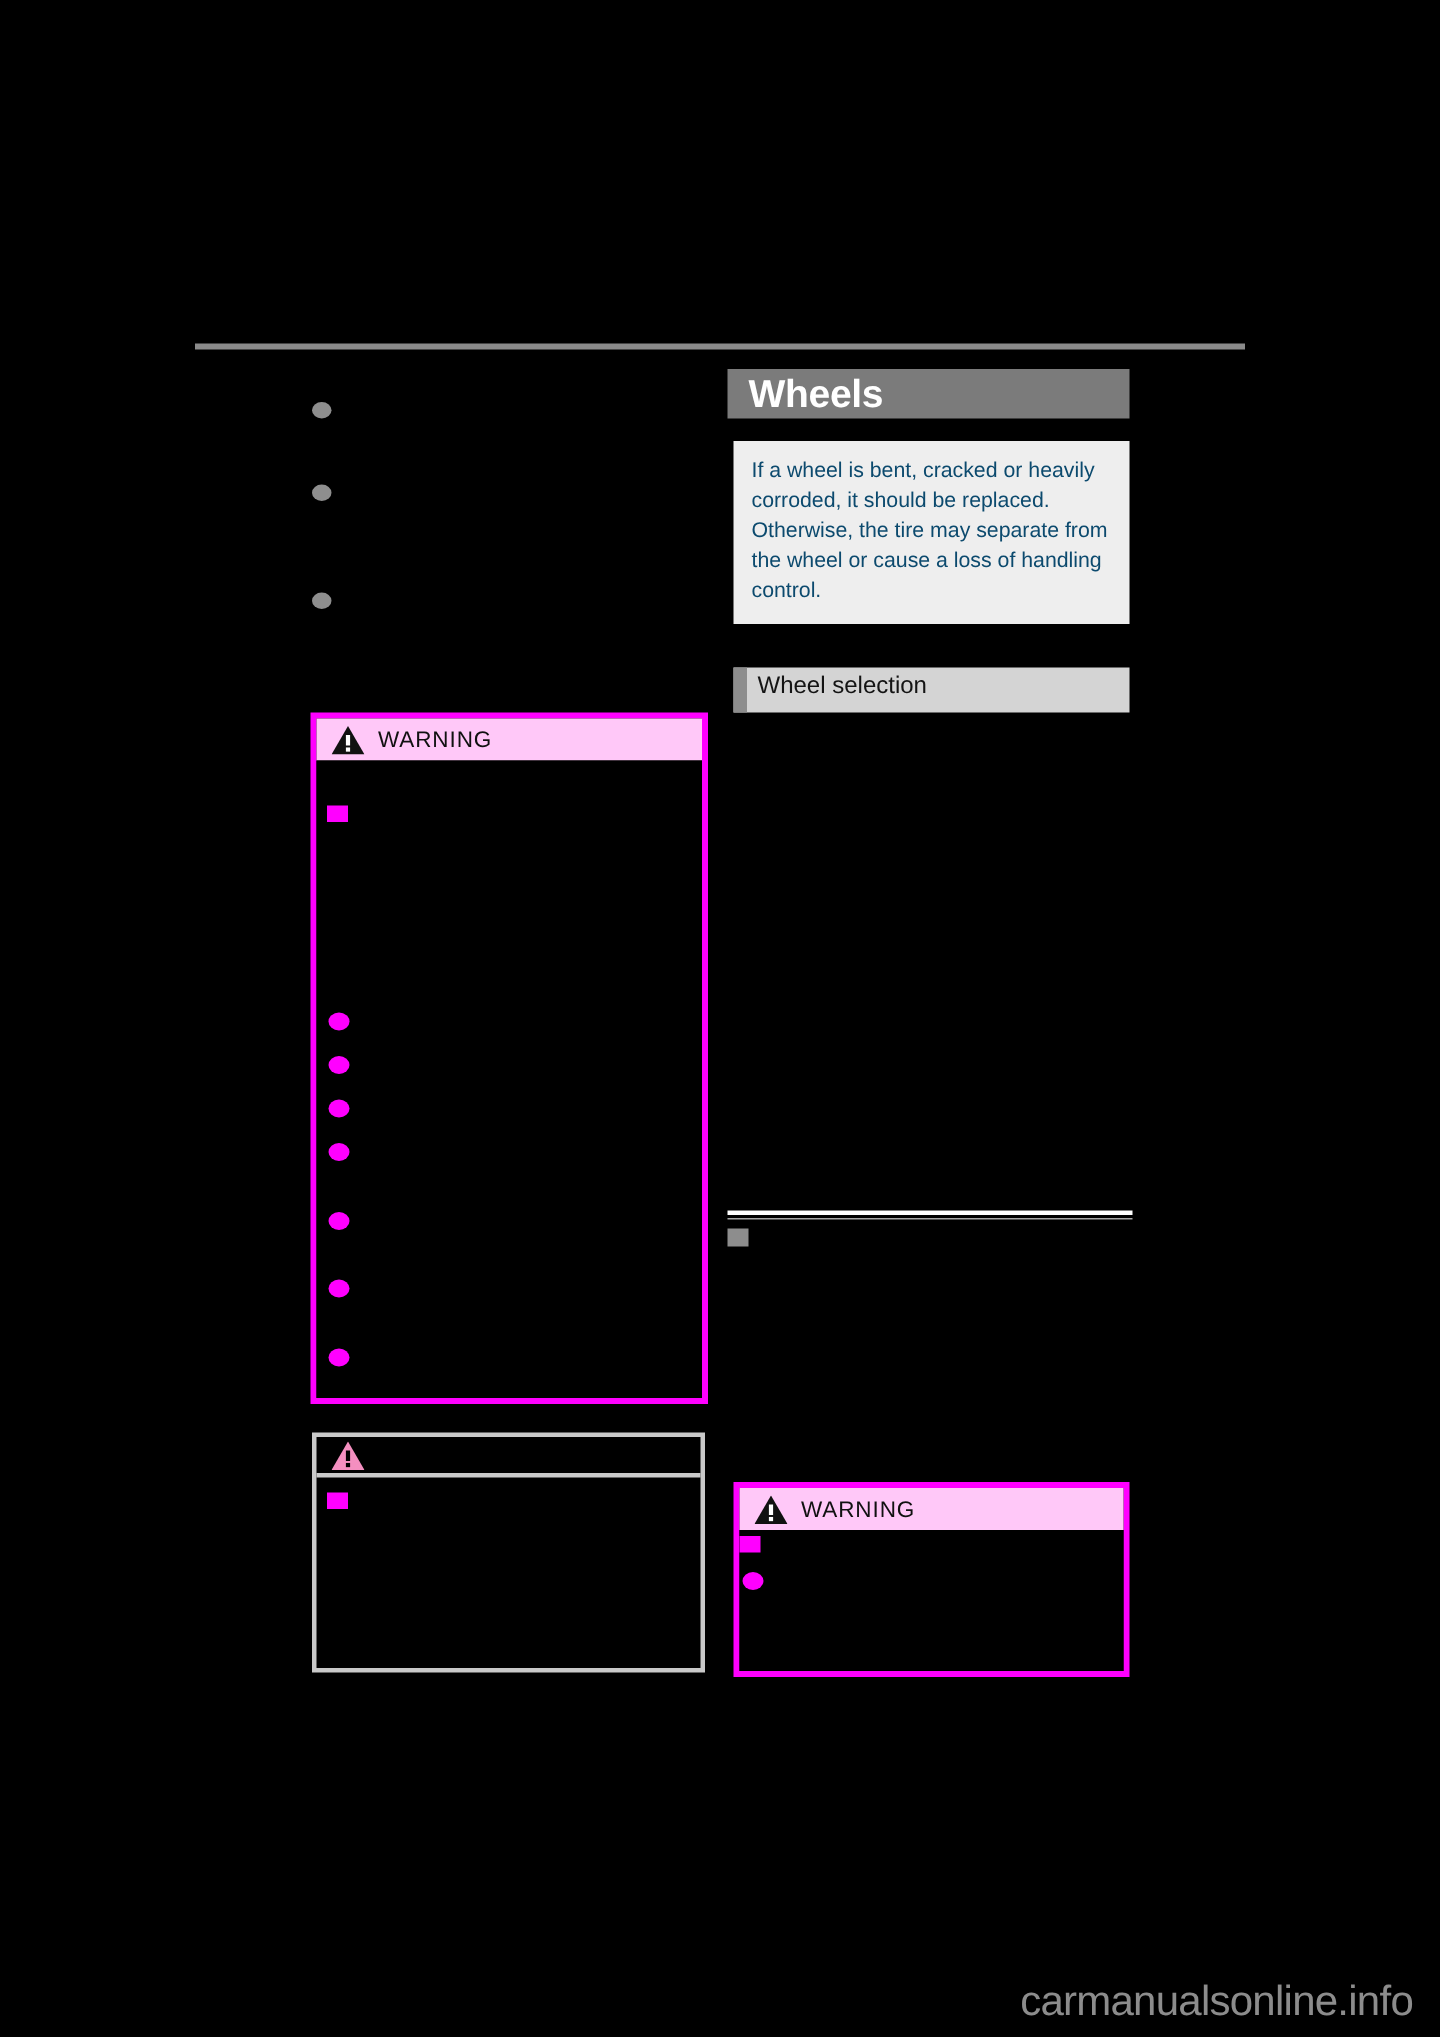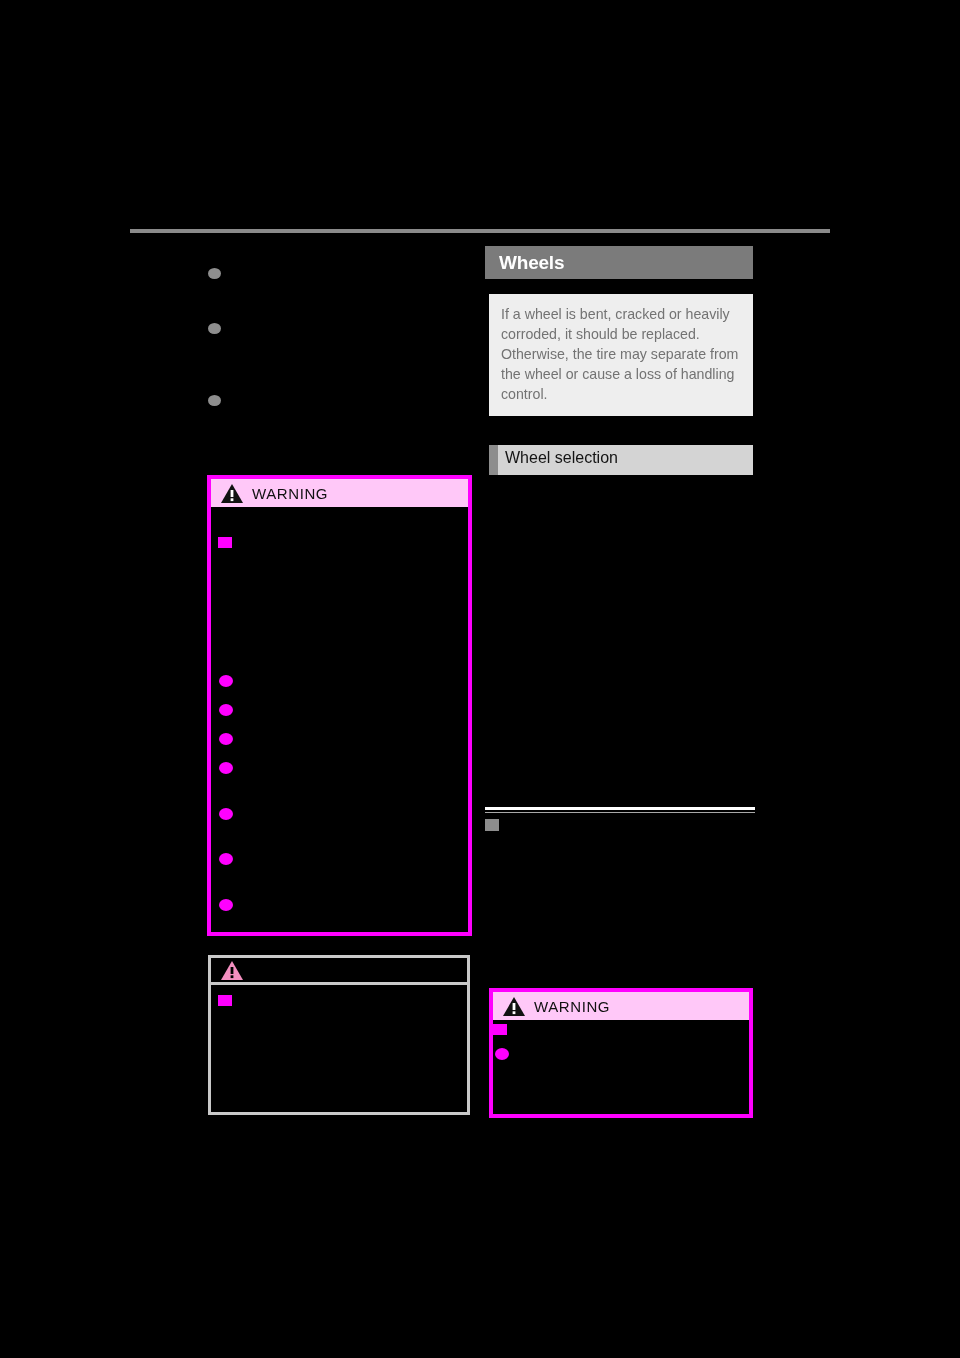--- a/index.html
+++ b/index.html
@@ -157,38 +157,38 @@
     width: 268px;
     height: 33px;
     background: #7b7b7b;
     display: flex;
     align-items: center;
     padding-left: 14px;
     box-sizing: border-box;
   }
   .section-bar-title {
     color: #ffffff;
-    font-size: 19px;
+    font-size: 26px;
     font-weight: bold;
     font-family: "Liberation Sans", sans-serif;
     letter-spacing: -0.2px;
   }
 
   
   .info-panel {
     position: absolute;
     left: 9px;
     top: 54px;
     width: 264px;
     background: #eeeeee;
     padding: 10px 12px 12px 12px;
     box-sizing: border-box;
   }
   .info-panel-text {
-    color: #737373;
+    color: #0c4a6e;
     font-size: 14.2px;
     line-height: 20px;
     font-family: "Liberation Sans", sans-serif;
   }
 
   
   .subsection-bar {
     position: absolute;
     left: 9px;
     top: 193px;
@@ -375,14 +375,15 @@
       <span class="warn-label">WARNING</span>
     </div>
     <div class="warn-body" style="height:94px;">
       <span class="sq-marker" style="left:0px; top:4px;"></span>
 
       <span class="dot-magenta" style="left:2px; top:28px;"></span>
 
     </div>
   </div>
 
+  <div class="watermark">carmanualsonline.info</div>
 
 </div>
 
 </body></html>

